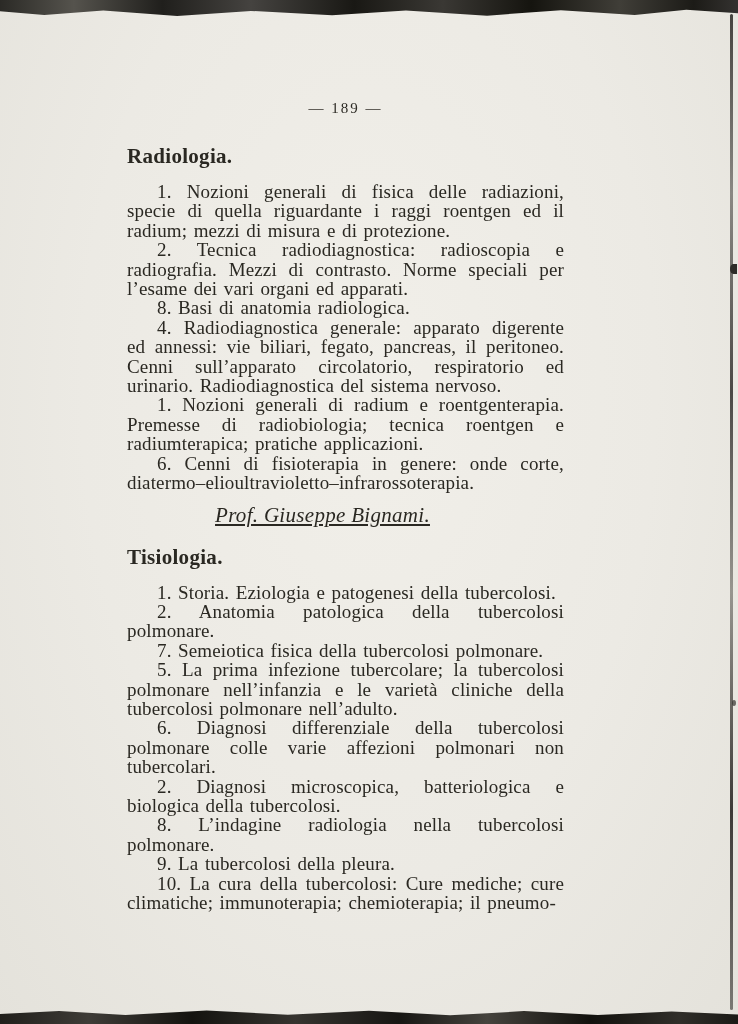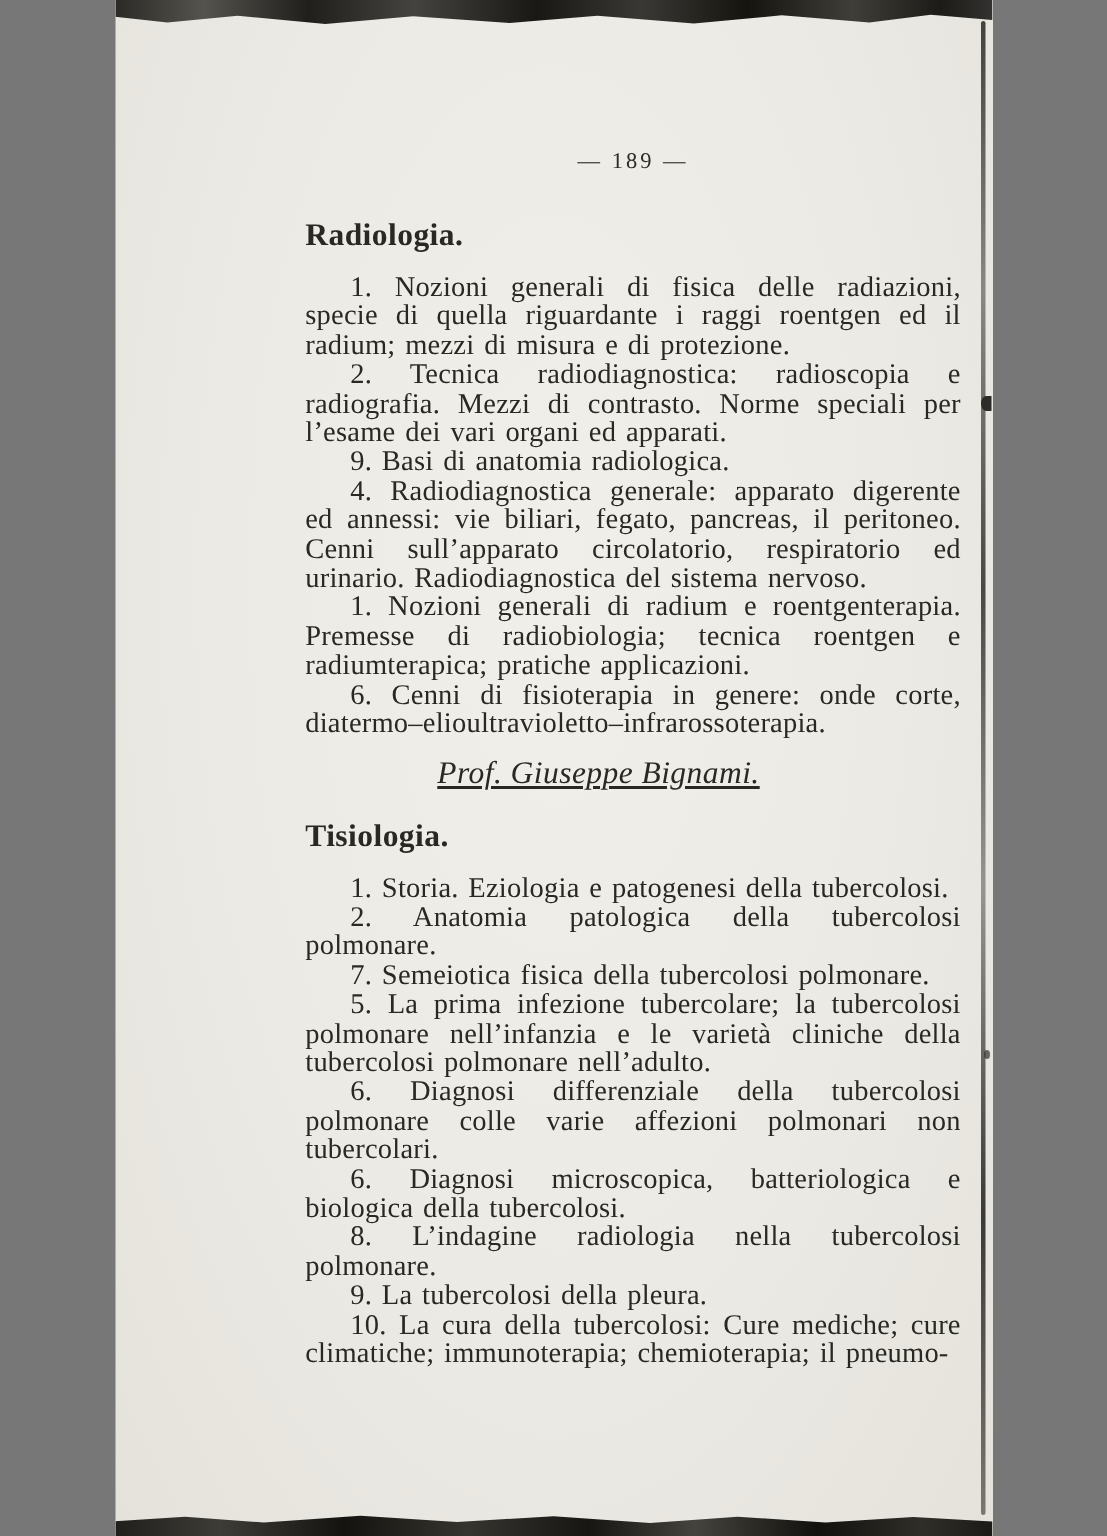--- a/index.html
+++ b/index.html
@@ -1,20 +1,20 @@
 <!DOCTYPE html>
 <html><head>
 <meta charset="utf-8">
 <style>
   * { box-sizing: border-box; }
   html, body { margin: 0; padding: 0; background: #777; }
 
   .scan-page {
     position: relative;
-    width: 585px;
+    width: 738px;
     height: 1024px;
     margin: 0 auto;
     overflow: hidden;
     background:
       radial-gradient(ellipse at 50% 38%, #f1efe9 0%, #eceae4 55%, #e4e2db 100%);
     font-family: "Liberation Serif", "DejaVu Serif", serif;
     color: #2a2822;
   }
 
   
@@ -98,33 +98,33 @@
   <div class="speck-2"></div>
 
   <div class="content">
 
     <div class="page-number">— 189 —</div>
 
     <div class="section-heading">Radiologia.</div>
 
     <p class="item">1. Nozioni generali di fisica delle radiazioni, specie di quella riguardante i raggi roentgen ed il radium; mezzi di misura e di protezione.</p>
     <p class="item">2. Tecnica radiodiagnostica: radioscopia e radiografia. Mezzi di contrasto. Norme speciali per l’esame dei vari organi ed apparati.</p>
-    <p class="item">9. Basi di anatomia radiologica.</p>
+    <p class="item">8. Basi di anatomia radiologica.</p>
     <p class="item">4. Radiodiagnostica generale: apparato digerente ed annessi: vie biliari, fegato, pancreas, il peritoneo. Cenni sull’apparato circolatorio, respiratorio ed urinario. Radiodiagnostica del sistema nervoso.</p>
     <p class="item">1. Nozioni generali di radium e roentgenterapia. Premesse di radiobiologia; tecnica roentgen e radiumterapica; pratiche applicazioni.</p>
     <p class="item">6. Cenni di fisioterapia in genere: onde corte, diatermo–elioultravioletto–infrarossoterapia.</p>
 
     <div class="signature">Prof. Giuseppe Bignami.</div>
 
     <div class="section-heading second">Tisiologia.</div>
 
     <p class="item">1. Storia. Eziologia e patogenesi della tubercolosi.</p>
     <p class="item">2. Anatomia patologica della tubercolosi polmonare.</p>
     <p class="item">7. Semeiotica fisica della tubercolosi polmonare.</p>
     <p class="item">5. La prima infezione tubercolare; la tubercolosi polmonare nell’infanzia e le varietà cliniche della tubercolosi polmonare nell’adulto.</p>
     <p class="item">6. Diagnosi differenziale della tubercolosi polmonare colle varie affezioni polmonari non tubercolari.</p>
-    <p class="item">6. Diagnosi microscopica, batteriologica e biologica della tubercolosi.</p>
+    <p class="item">2. Diagnosi microscopica, batteriologica e biologica della tubercolosi.</p>
     <p class="item">8. L’indagine radiologia nella tubercolosi polmonare.</p>
     <p class="item">9. La tubercolosi della pleura.</p>
     <p class="item">10. La cura della tubercolosi: Cure mediche; cure climatiche; immunoterapia; chemioterapia; il pneumo-</p>
 
   </div>
 </div>
 
 </body></html>

